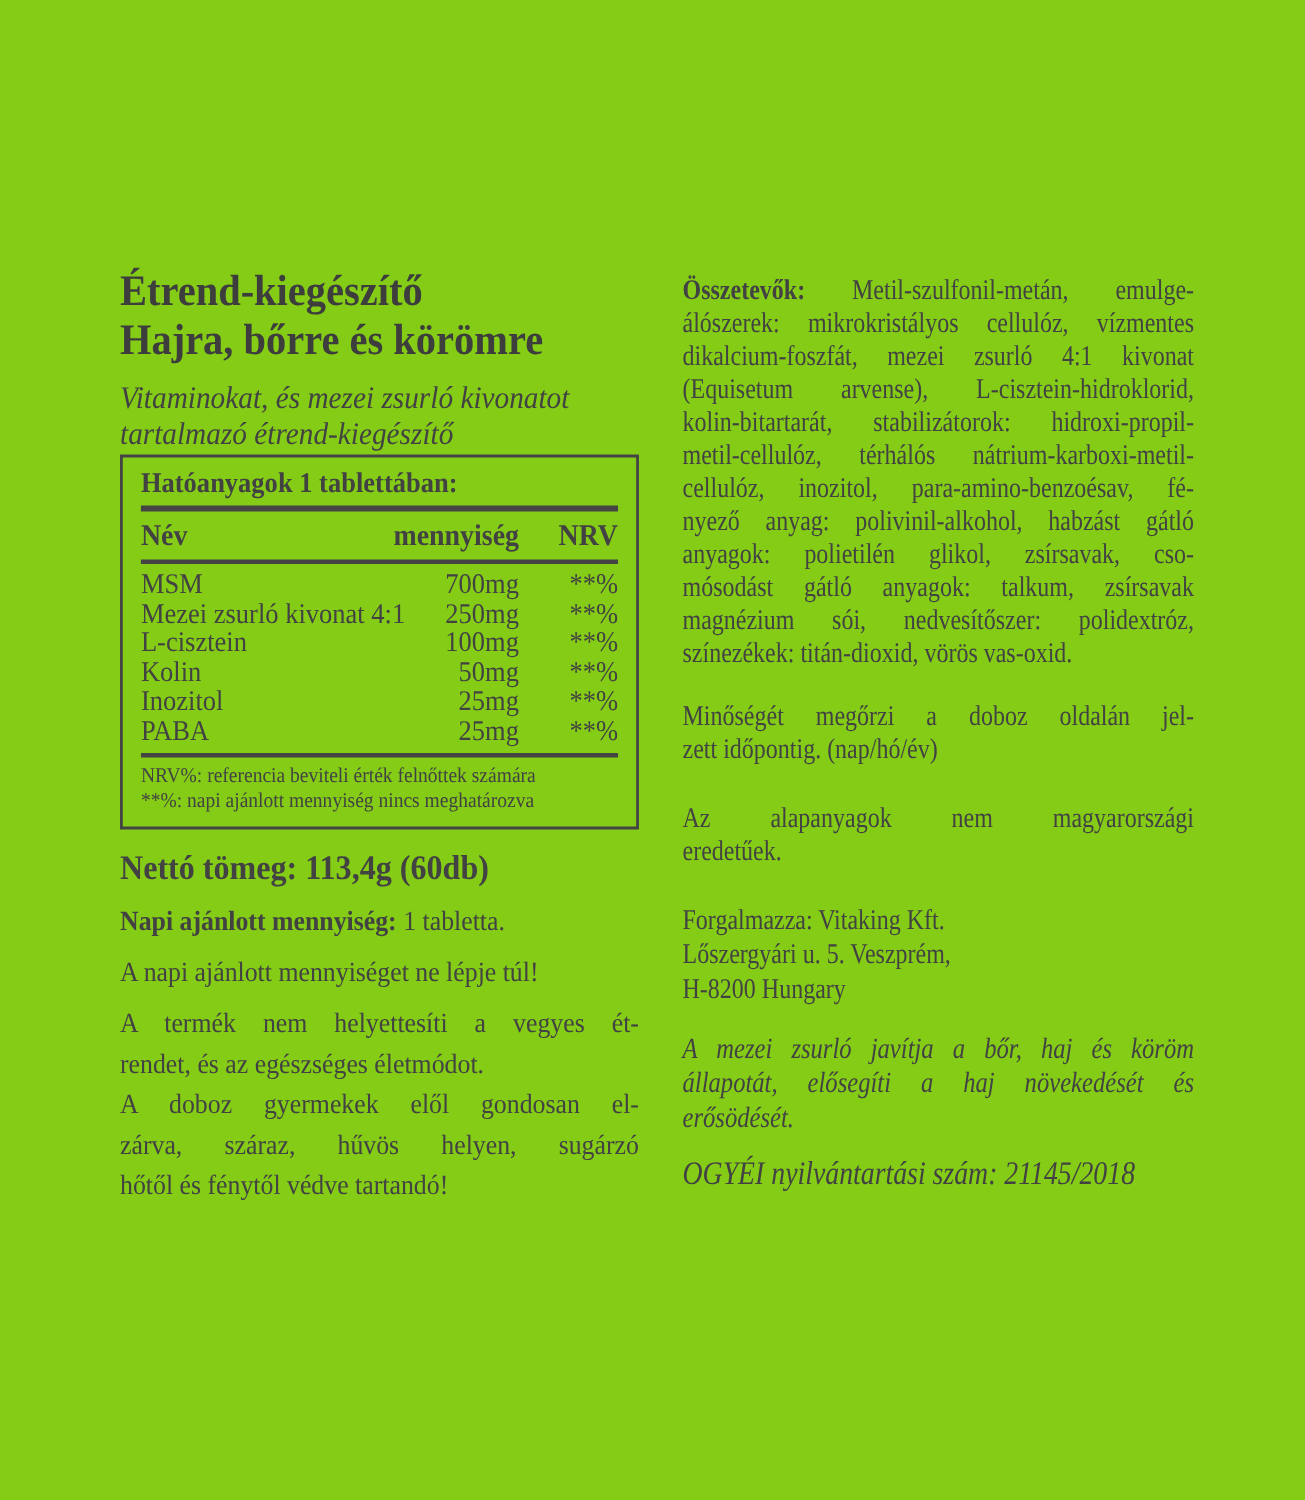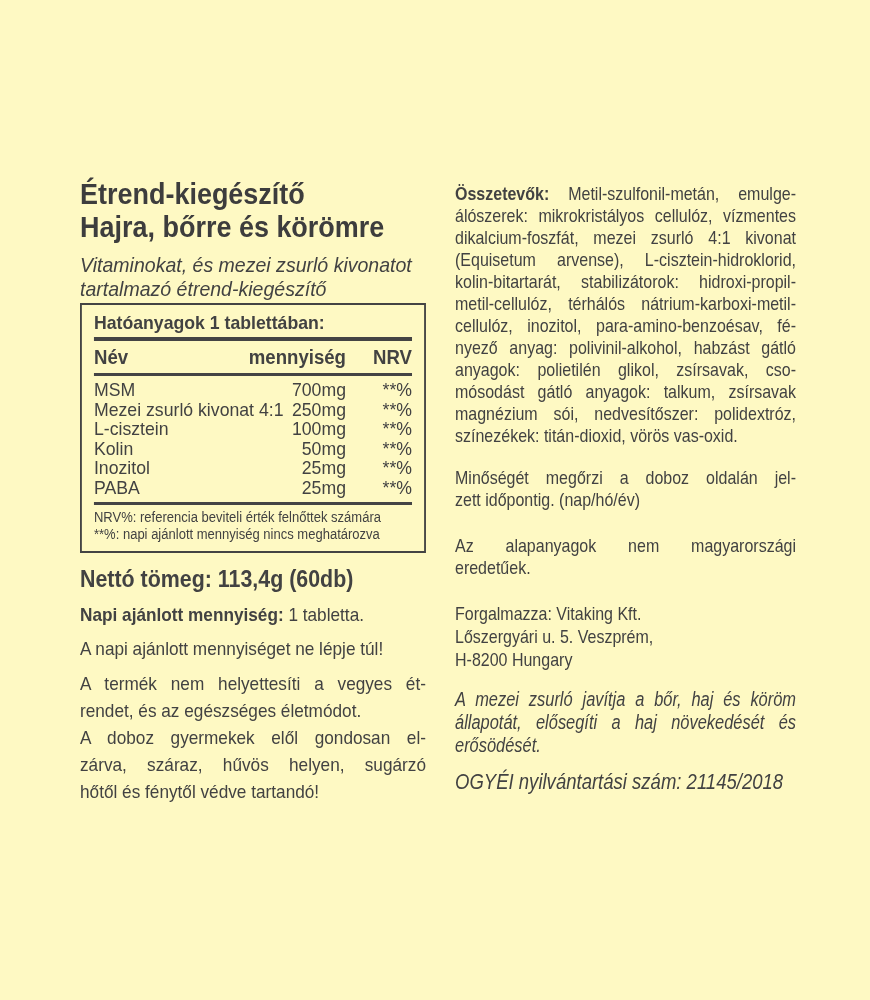--- a/index.html
+++ b/index.html
@@ -1,18 +1,18 @@
 <!DOCTYPE html>
 <html><head>
 <meta charset="utf-8">
 <style>
   html,body{margin:0;padding:0;background:#ffffff;}
   .label{
-    position:relative;width:870px;height:1000px;background:#fef9c3;
-    font-family:Liberation Sans, sans-serif;color:#424242;overflow:hidden;
+    position:relative;width:870px;height:1000px;background:#84cc16;
+    font-family:Liberation Serif, serif;color:#424242;overflow:hidden;
   }
   .col-left{position:absolute;left:80px;top:178px;width:372px;
             transform:scaleX(0.93);transform-origin:0 0;}
   .col-right{position:absolute;left:455px;top:183px;width:405px;
              transform:scaleX(0.842);transform-origin:0 0;}
   .nw{white-space:nowrap;}
   .b{font-weight:bold;}
   
   .title{font-size:29px;line-height:33px;font-weight:bold;color:#3d3d3d;}
   .subtitle{margin-top:9px;font-size:21px;line-height:24px;font-style:italic;}

